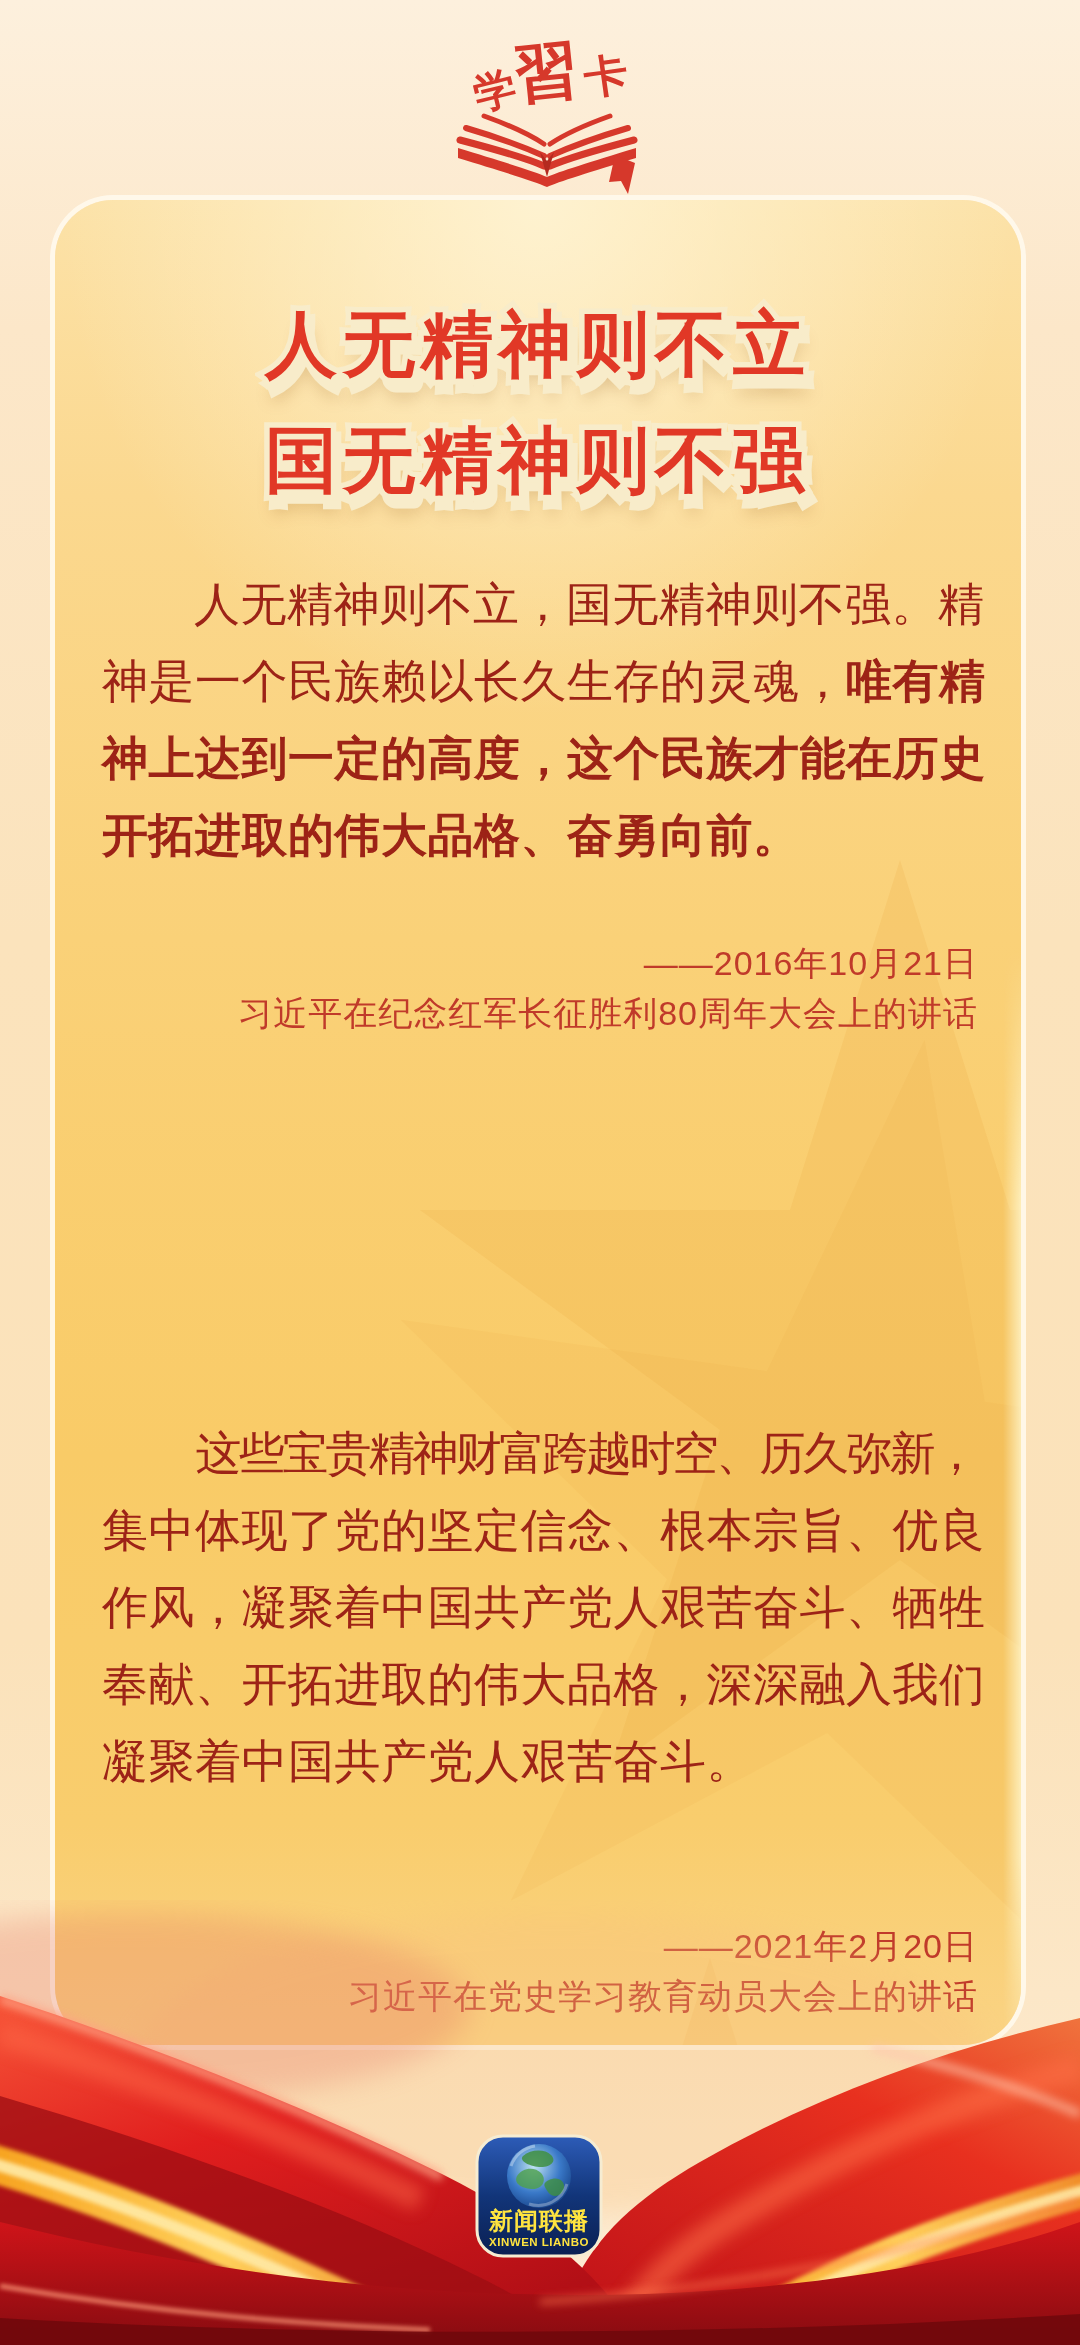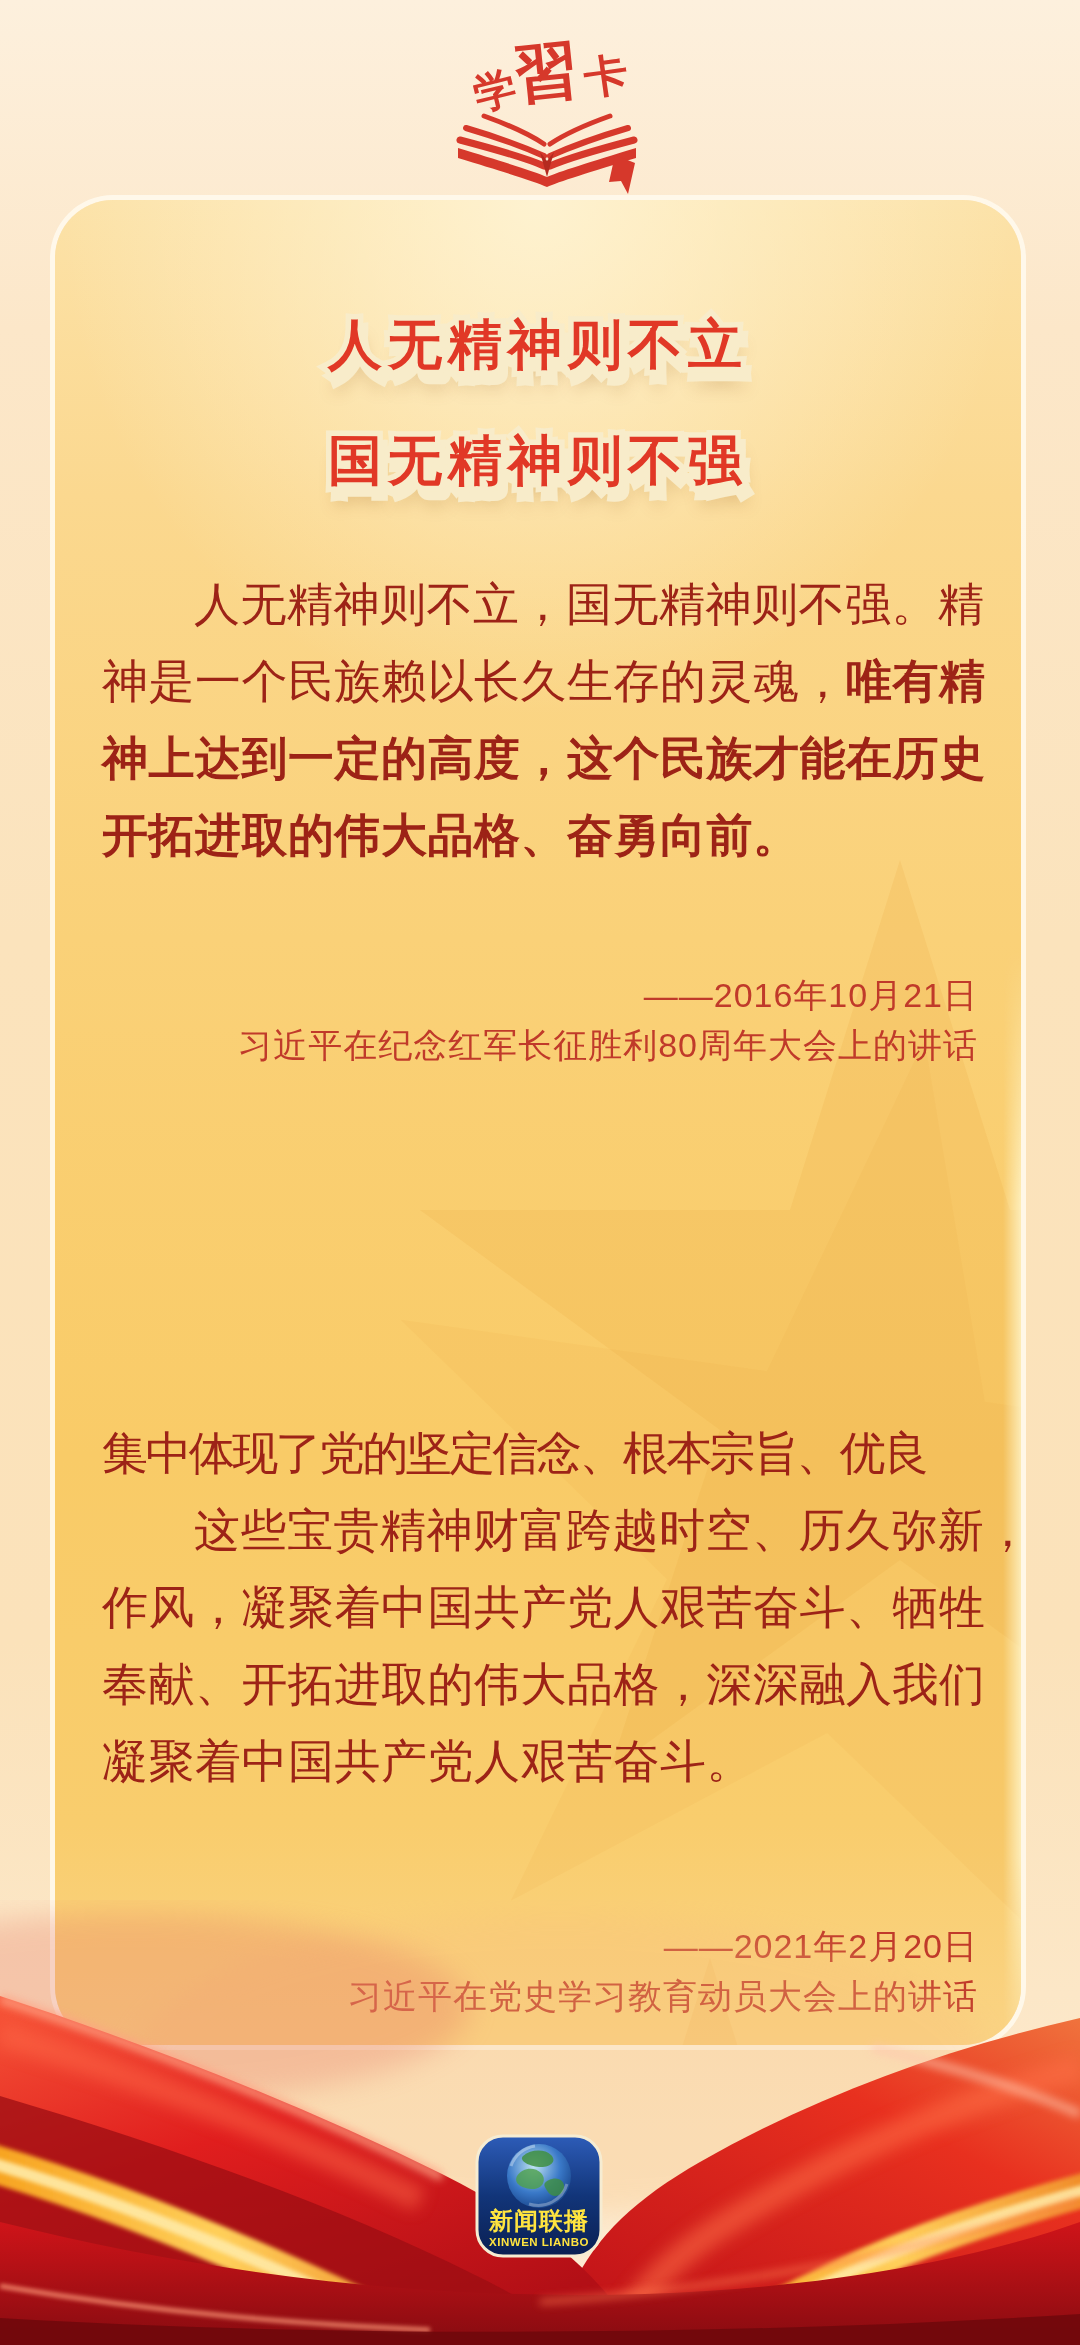--- a/index.html
+++ b/index.html
@@ -27,40 +27,40 @@
   .star-a{left:345px;top:660px;width:1000px;height:1000px;opacity:.14;}
   .star-b{left:300px;top:835px;width:1000px;height:1000px;opacity:.09;transform:rotate(8deg);}
   .star-c{left:505px;top:1758px;width:300px;height:300px;opacity:.13;}
   .glow-right{position:absolute;left:948px;top:750px;width:50px;height:1160px;
     background:linear-gradient(90deg,rgba(255,243,190,0),rgba(255,248,210,.95) 45%,rgba(255,243,190,0));
     -webkit-mask-image:linear-gradient(180deg,transparent,#000 22%,#000 78%,transparent);
     mask-image:linear-gradient(180deg,transparent,#000 22%,#000 78%,transparent);}
 
   
   .title-wrap{position:absolute;left:0;top:86px;width:100%;text-align:center;}
-  .title-line{position:relative;z-index:0;width:100%;font-size:54px;line-height:116px;font-weight:900;
+  .title-line{position:relative;z-index:0;width:100%;font-size:72px;line-height:116px;font-weight:900;
     letter-spacing:6px;color:#e13826;}
   .title-line::before{content:attr(data-text);position:absolute;left:5px;top:9px;width:100%;z-index:-2;
     -webkit-text-stroke:11px #f8ecca;color:#cc9b40;text-shadow:0 10px 16px rgba(150,85,20,.35);}
   .title-line::after{content:attr(data-text);position:absolute;left:0;top:0;width:100%;z-index:-1;
     -webkit-text-stroke:11px #f8ecca;color:#f8ecca;}
 
   
   .quote{position:absolute;left:47px;width:876px;color:#9d2317;}
   .quote .line{font-size:46px;line-height:77px;letter-spacing:.5px;white-space:nowrap;}
   .quote .line.indent{padding-left:92px;text-align:center;}
   .quote .seg.b{font-weight:400;-webkit-text-stroke:1.4px #9d2317;}
   .quote-q1{top:366px;}
   .quote-q2{top:931px;}
   .quote-q3{top:1215px;}
   [data-quote="q3"] .line:nth-child(1){letter-spacing:-2.6px;}
 
   .attr{position:absolute;left:47px;width:876px;text-align:right;color:#c03a2a;
     font-size:34px;line-height:50px;letter-spacing:1px;}
-  .attr-1{top:738px;margin-top:32px;}
+  .attr-1{top:738px;}
   .attr-2{top:1721px;}
 
   
   .ribbon{position:absolute;left:0;top:1900px;width:1080px;height:445px;}
 
   
   .badge{position:absolute;left:475px;top:2134px;width:128px;height:124px;}
 </style>
 </head>
 <body>
@@ -104,22 +104,22 @@
         <div class="line"><span class="seg b">开拓进取的伟大品格、奋勇向前。</span></div>
       </div>
 
     <div class="attr attr-1">
       <div>——2016年10月21日</div>
       <div>习近平在纪念红军长征胜利80周年大会上的讲话</div>
     </div>
 
 
     <div class="quote quote-q3" data-quote="q3">
+        <div class="line indent"><span class="seg">这些宝贵精神财富跨越时空、历久弥新，</span></div>
         <div class="line"><span class="seg">集中体现了党的坚定信念、根本宗旨、优良</span></div>
-        <div class="line indent"><span class="seg">这些宝贵精神财富跨越时空、历久弥新，</span></div>
         <div class="line"><span class="seg">作风，凝聚着中国共产党人艰苦奋斗、牺牲</span></div>
         <div class="line"><span class="seg">奉献、开拓进取的伟大品格，深深融入我们</span></div>
         <div class="line"><span class="seg">凝聚着中国共产党人艰苦奋斗。</span></div>
       </div>
 
     <div class="attr attr-2">
       <div>——2021年2月20日</div>
       <div>习近平在党史学习教育动员大会上的讲话</div>
     </div>
   </div>

